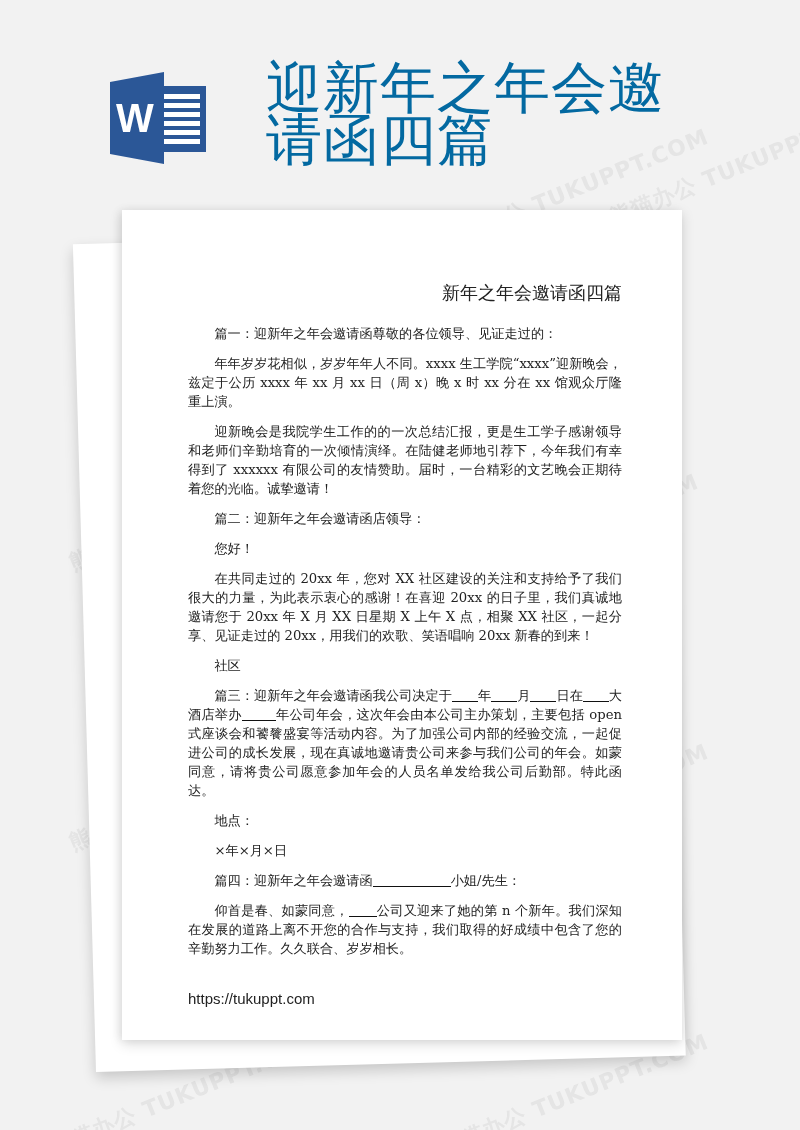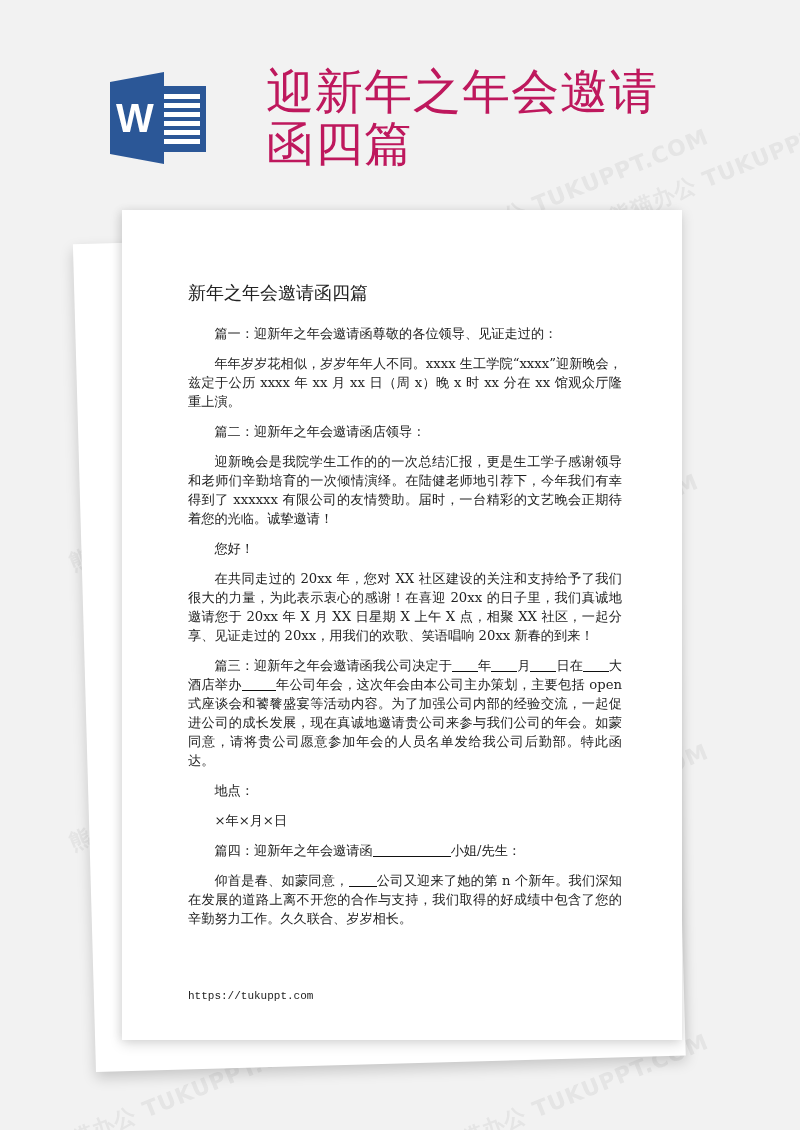--- a/index.html
+++ b/index.html
@@ -11,52 +11,52 @@
       font-family: "DejaVu Serif", "Liberation Serif", serif;
     }
     .header {
       position: absolute; left: 0; top: 0; width: 800px; height: 200px;
     }
     .word-icon {
       position: absolute; left: 110px; top: 72px; width: 100px; height: 92px;
     }
     .header-title {
       position: absolute; left: 266px; top: 66px; width: 440px;
-      font-family: Liberation Serif, serif;
-      font-size: 48px; line-height: 52px; color: #be185d;
+      font-family: Liberation Mono, monospace;
+      font-size: 56px; line-height: 52px; color: #0369a1;
       letter-spacing: 1px;
     }
     .page-back {
       position: absolute; left: 96px; top: 244px; width: 590px; height: 828px;
       background: #ffffff;
       transform: rotate(-1.6deg);
       transform-origin: 0 100%;
       box-shadow: 0 6px 14px rgba(0,0,0,0.18);
     }
     .page-front {
       position: absolute; left: 122px; top: 210px; width: 560px; height: 830px;
       background: #ffffff;
       box-shadow: 0 4px 12px rgba(0,0,0,0.15), -3px 0 8px rgba(0,0,0,0.06);
     }
     .doc {
       position: absolute; left: 66px; top: 70px; width: 434px;
       color: #222;
       font-size: 13.2px; line-height: 19px;
     }
     .doc-title {
-      font-size: 18px; line-height: 26px; margin-bottom: 18px; color: #222;
+      font-size: 18px; line-height: 26px; margin-bottom: 18px; color: #222; text-align: right;
     }
     .para { margin-bottom: 11px; text-indent: 2em; text-align: justify; }
     .blank {
       display: inline-block; border-bottom: 1.2px solid #111;
       height: 14px; vertical-align: -2px;
     }
     .footer-url {
       position: absolute; left: 66px; top: 780px;
-      font-family: Liberation Mono, monospace; font-size: 11px; color: #222;
+      font-family: Liberation Sans, sans-serif; font-size: 15px; color: #222;
     }
     .watermark {
       position: absolute; color: rgba(180,180,180,0.22);
       font-family: "DejaVu Sans", sans-serif; font-weight: bold;
       font-size: 22px; transform: rotate(-22deg); white-space: nowrap;
       pointer-events: none; letter-spacing: 1px;
     }
   </style>
 </head>
 <body>
@@ -86,24 +86,25 @@
 <div class="watermark" style="left:430px; top:1080px;">熊猫办公 TUKUPPT.COM</div>
 
 <div class="page-back"></div>
 
 <div class="page-front">
   <div class="doc">
     <div class="doc-title">新年之年会邀请函四篇</div>
 
     <p class="para">篇一：迎新年之年会邀请函尊敬的各位领导、见证走过的：</p>
     <p class="para">年年岁岁花相似，岁岁年年人不同。xxxx 生工学院“xxxx”迎新晚会，兹定于公历 xxxx 年 xx 月 xx 日（周 x）晚 x 时 xx 分在 xx 馆观众厅隆重上演。</p>
+    <p class="para">迎新晚会是我院学生工作的的一次总结汇报，更是生工学子感谢领导和老师们辛勤培育的一次倾情演绎。在陆健老师地引荐下，今年我们有幸得到了 xxxxxx 有限公司的友情赞助。届时，一台精彩的文艺晚会正期待着您的光临。诚挚邀请！</p>
     <p class="para">篇二：迎新年之年会邀请函店领导：</p>
-    <p class="para">迎新晚会是我院学生工作的的一次总结汇报，更是生工学子感谢领导和老师们辛勤培育的一次倾情演绎。在陆健老师地引荐下，今年我们有幸得到了 xxxxxx 有限公司的友情赞助。届时，一台精彩的文艺晚会正期待着您的光临。诚挚邀请！</p>
     <p class="para">您好！</p>
     <p class="para">在共同走过的 20xx 年，您对 XX 社区建设的关注和支持给予了我们很大的力量，为此表示衷心的感谢！在喜迎 20xx 的日子里，我们真诚地邀请您于 20xx 年 X 月 XX 日星期 X 上午 X 点，相聚 XX 社区，一起分享、见证走过的 20xx，用我们的欢歌、笑语唱响 20xx 新春的到来！</p>
+    <p class="para">社区</p>
 
     <p class="para"><span>篇三：迎新年之年会邀请函我公司决定于</span><span class="blank" style="width:26px"></span><span>年</span><span class="blank" style="width:26px"></span><span>月</span><span class="blank" style="width:26px"></span><span>日在</span><span class="blank" style="width:26px"></span><span>大酒店举办</span><span class="blank" style="width:34px"></span><span>年公司年会，这次年会由本公司主办策划，主要包括 open 式座谈会和饕餮盛宴等活动内容。为了加强公司内部的经验交流，一起促进公司的成长发展，现在真诚地邀请贵公司来参与我们公司的年会。如蒙同意，请将贵公司愿意参加年会的人员名单发给我公司后勤部。特此函达。</span></p>
 
     <p class="para">地点：</p>
     <p class="para">×年×月×日</p>
 
     <p class="para"><span>篇四：迎新年之年会邀请函</span><span class="blank" style="width:78px"></span><span>小姐/先生：</span></p>
 
     <p class="para"><span>仰首是春、如蒙同意，</span><span class="blank" style="width:28px"></span><span>公司又迎来了她的第 n 个新年。我们深知在发展的道路上离不开您的合作与支持，我们取得的好成绩中包含了您的辛勤努力工作。久久联合、岁岁相长。</span></p>
 

